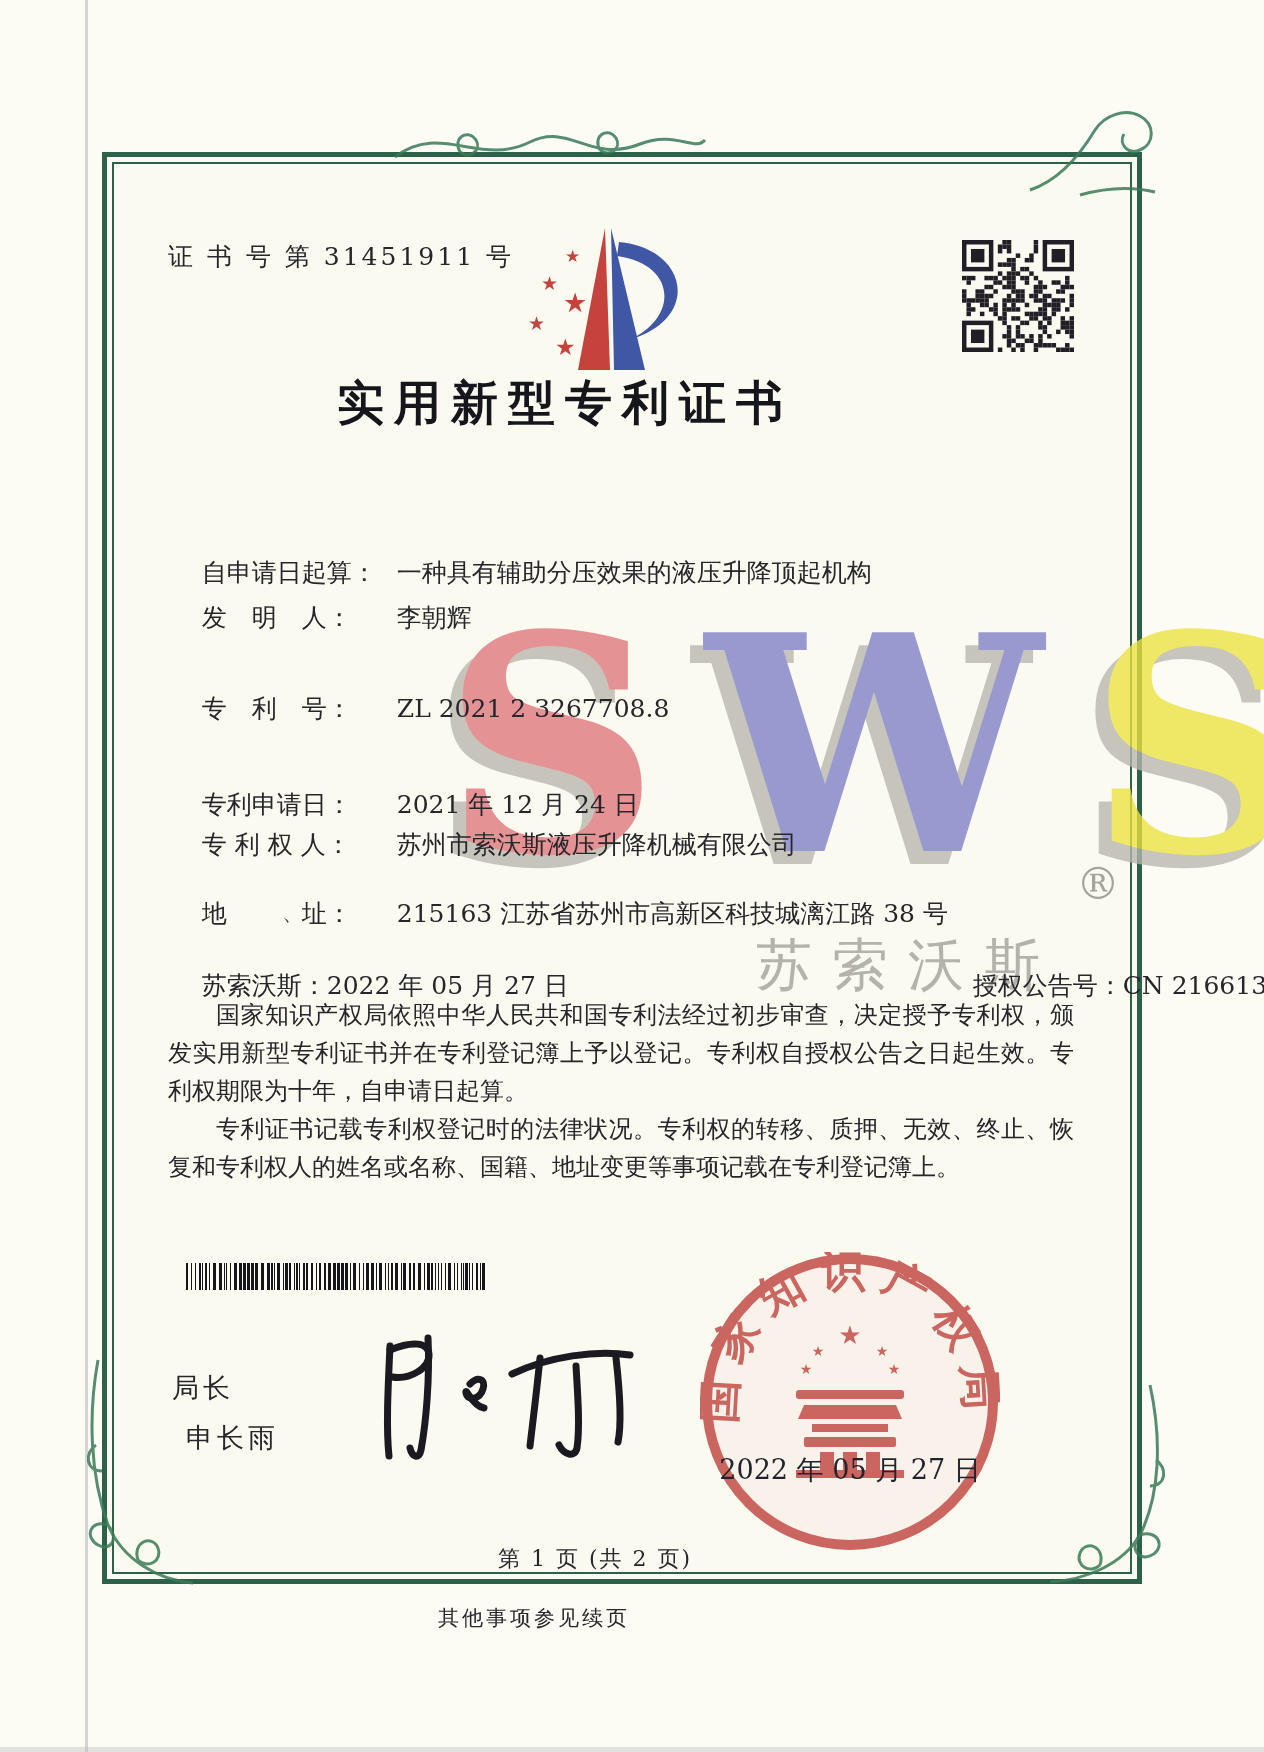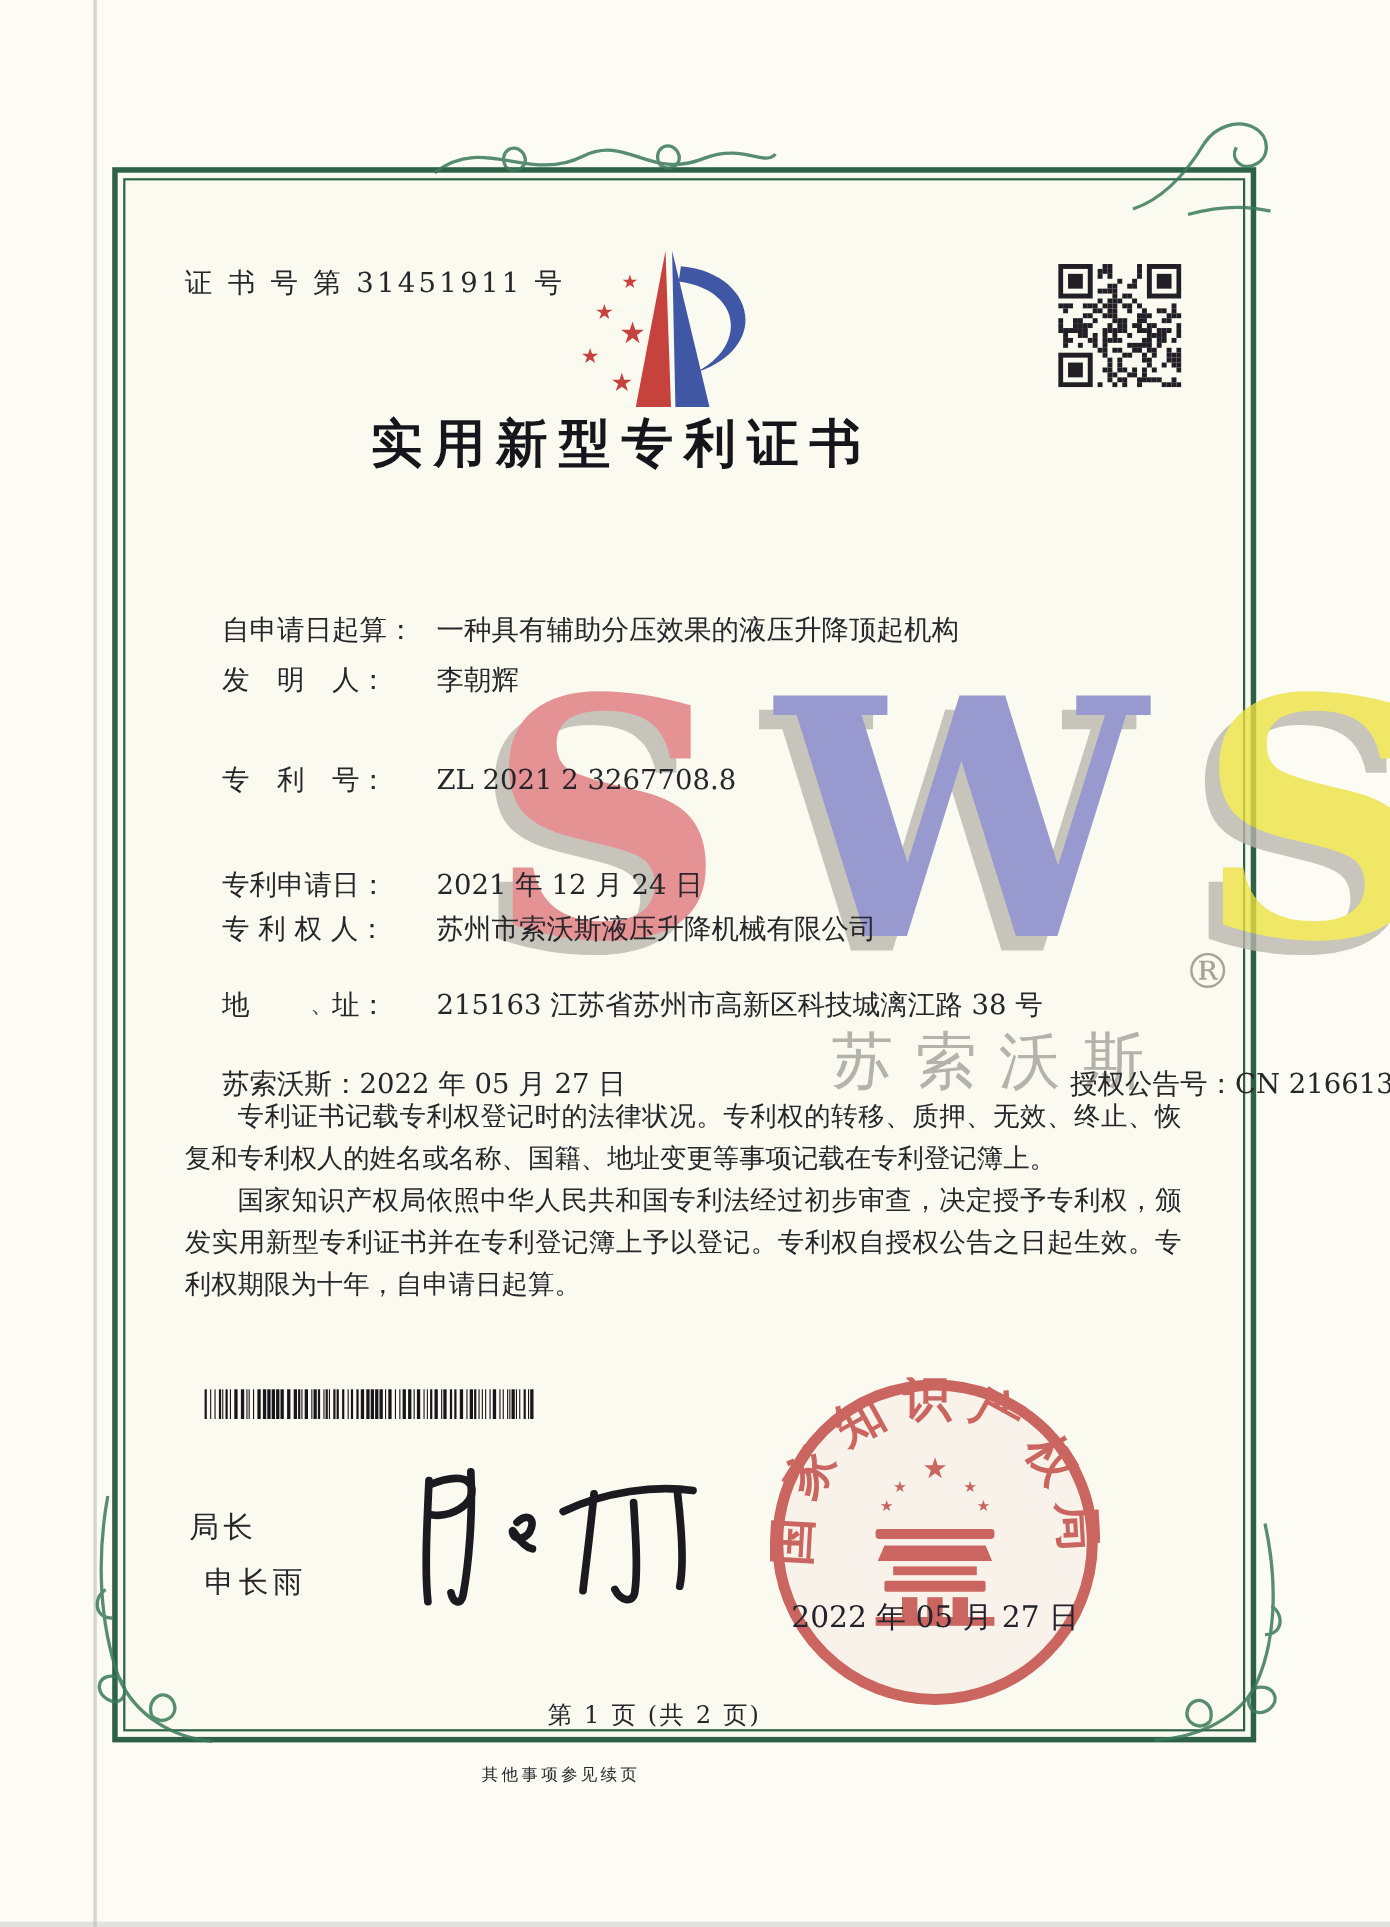--- a/index.html
+++ b/index.html
@@ -48,21 +48,21 @@
   .comm-title{position:absolute;left:172px;top:1370px;font-size:27px;letter-spacing:4px;z-index:3;}
   .comm-name{position:absolute;left:186px;top:1420px;font-size:27px;letter-spacing:4px;z-index:3;}
   .signature{position:absolute;left:362px;top:1326px;z-index:5;}
   
   .seal{position:absolute;left:700px;top:1252px;z-index:4;opacity:.88;}
   .seal-date{position:absolute;left:700px;top:1452px;width:300px;text-align:center;
     font-size:27px;color:#23232d;z-index:5;white-space:pre;}
   
   .page-info{position:absolute;left:455px;top:1544px;width:280px;text-align:center;
     font-size:22px;letter-spacing:2px;z-index:3;white-space:pre;}
-  .footer-note{position:absolute;left:438px;top:1604px;font-size:15px;letter-spacing:3px;z-index:3;white-space:pre;}
+  .footer-note{position:absolute;left:438px;top:1604px;font-size:21px;letter-spacing:3px;z-index:3;white-space:pre;}
 </style>
 </head>
 <body>
 
 <div class="page">
 
   <div class="scan-line-left"></div>
   <div class="scan-edge-bottom"></div>
 
   <div class="frame-outer">
@@ -358,22 +358,22 @@
   <div class="stray-mark">、</div>
 
   <div class="field-row" style="top:940px;width:950px">
     <span>苏索沃斯：</span><span>2022 年 05 月 27 日</span>
     <span class="grant-right">
       <span>授权公告号：</span><span>CN 216613910 U</span>
     </span>
   </div>
 
   <div class="paras">
+    <p>国家知识产权局依照中华人民共和国专利法经过初步审查，决定授予专利权，颁发实用新型专利证书并在专利登记簿上予以登记。专利权自授权公告之日起生效。专利权期限为十年，自申请日起算。</p>
     <p>专利证书记载专利权登记时的法律状况。专利权的转移、质押、无效、终止、恢复和专利权人的姓名或名称、国籍、地址变更等事项记载在专利登记簿上。</p>
-    <p>国家知识产权局依照中华人民共和国专利法经过初步审查，决定授予专利权，颁发实用新型专利证书并在专利登记簿上予以登记。专利权自授权公告之日起生效。专利权期限为十年，自申请日起算。</p>
   </div>
 
   <div class="barcode" id="barcode"><i style="width:2px;margin-right:3px"></i><i style="width:1px;margin-right:3px"></i><i style="width:1px;margin-right:3px"></i><i style="width:2px;margin-right:1px"></i><i style="width:1px;margin-right:2px"></i><i style="width:2px;margin-right:2px"></i><i style="width:1px;margin-right:3px"></i><i style="width:3px;margin-right:3px"></i><i style="width:3px;margin-right:2px"></i><i style="width:1px;margin-right:1px"></i><i style="width:1px;margin-right:3px"></i><i style="width:1px;margin-right:3px"></i><i style="width:3px;margin-right:2px"></i><i style="width:3px;margin-right:1px"></i><i style="width:3px;margin-right:1px"></i><i style="width:3px;margin-right:1px"></i><i style="width:3px;margin-right:1px"></i><i style="width:3px;margin-right:3px"></i><i style="width:3px;margin-right:3px"></i><i style="width:3px;margin-right:1px"></i><i style="width:2px;margin-right:1px"></i><i style="width:1px;margin-right:2px"></i><i style="width:3px;margin-right:3px"></i><i style="width:1px;margin-right:1px"></i><i style="width:3px;margin-right:1px"></i><i style="width:2px;margin-right:3px"></i><i style="width:1px;margin-right:1px"></i><i style="width:2px;margin-right:1px"></i><i style="width:1px;margin-right:3px"></i><i style="width:2px;margin-right:1px"></i><i style="width:2px;margin-right:3px"></i><i style="width:2px;margin-right:3px"></i><i style="width:1px;margin-right:2px"></i><i style="width:2px;margin-right:3px"></i><i style="width:2px;margin-right:2px"></i><i style="width:3px;margin-right:2px"></i><i style="width:3px;margin-right:1px"></i><i style="width:3px;margin-right:1px"></i><i style="width:3px;margin-right:1px"></i><i style="width:3px;margin-right:2px"></i><i style="width:1px;margin-right:2px"></i><i style="width:3px;margin-right:3px"></i><i style="width:1px;margin-right:3px"></i><i style="width:1px;margin-right:2px"></i><i style="width:3px;margin-right:2px"></i><i style="width:3px;margin-right:2px"></i><i style="width:1px;margin-right:2px"></i><i style="width:3px;margin-right:3px"></i><i style="width:1px;margin-right:2px"></i><i style="width:1px;margin-right:2px"></i><i style="width:2px;margin-right:2px"></i><i style="width:3px;margin-right:3px"></i><i style="width:1px;margin-right:1px"></i><i style="width:3px;margin-right:3px"></i><i style="width:2px;margin-right:2px"></i><i style="width:2px;margin-right:3px"></i><i style="width:3px;margin-right:3px"></i><i style="width:1px;margin-right:2px"></i><i style="width:3px;margin-right:1px"></i><i style="width:2px;margin-right:2px"></i><i style="width:1px;margin-right:2px"></i><i style="width:1px;margin-right:2px"></i><i style="width:1px;margin-right:3px"></i><i style="width:1px;margin-right:2px"></i><i style="width:3px;margin-right:3px"></i><i style="width:1px;margin-right:2px"></i><i style="width:1px;margin-right:3px"></i><i style="width:1px;margin-right:1px"></i><i style="width:1px;margin-right:1px"></i><i style="width:3px;margin-right:1px"></i><i style="width:1px;margin-right:2px"></i><i style="width:1px;margin-right:3px"></i><i style="width:2px;margin-right:2px"></i><i style="width:1px;margin-right:1px"></i><i style="width:3px;margin-right:3px"></i></div>
 
   <div class="comm-title">局长</div>
   <div class="comm-name">申长雨</div>
 
   <svg class="signature" width="295" height="145" viewBox="0 0 295 145">
     <g stroke="#1a1a20" stroke-width="7" fill="none" stroke-linecap="round">
       <path d="M28,20 C26,62 24,102 27,130"></path>

